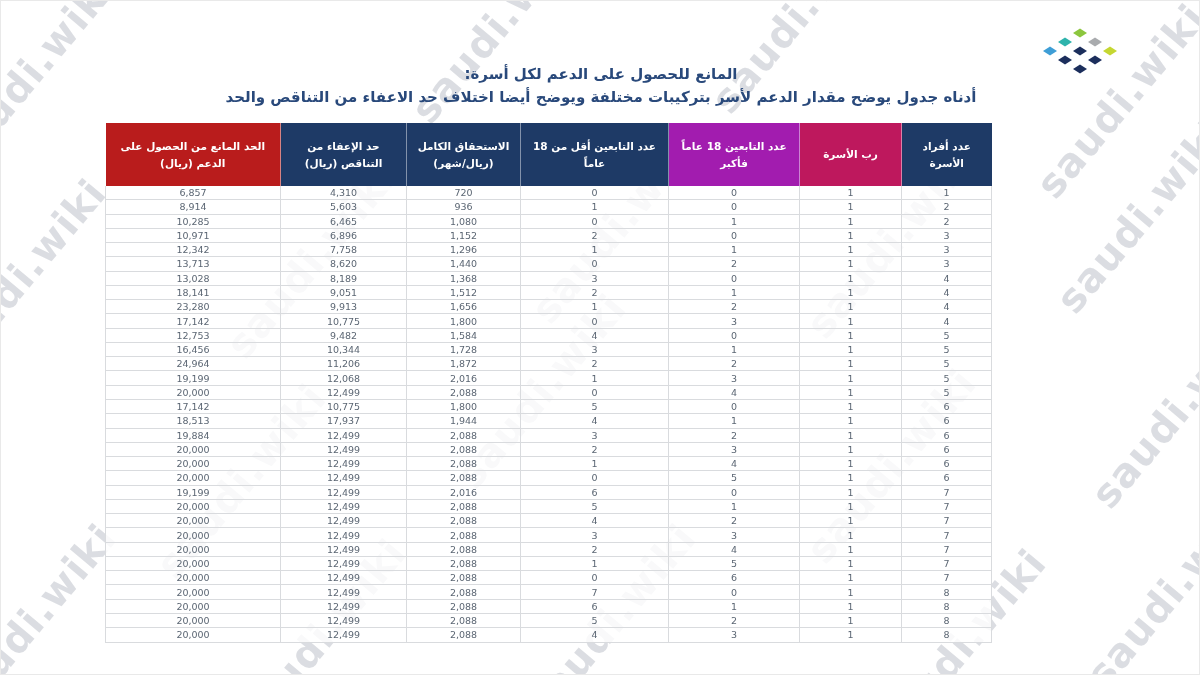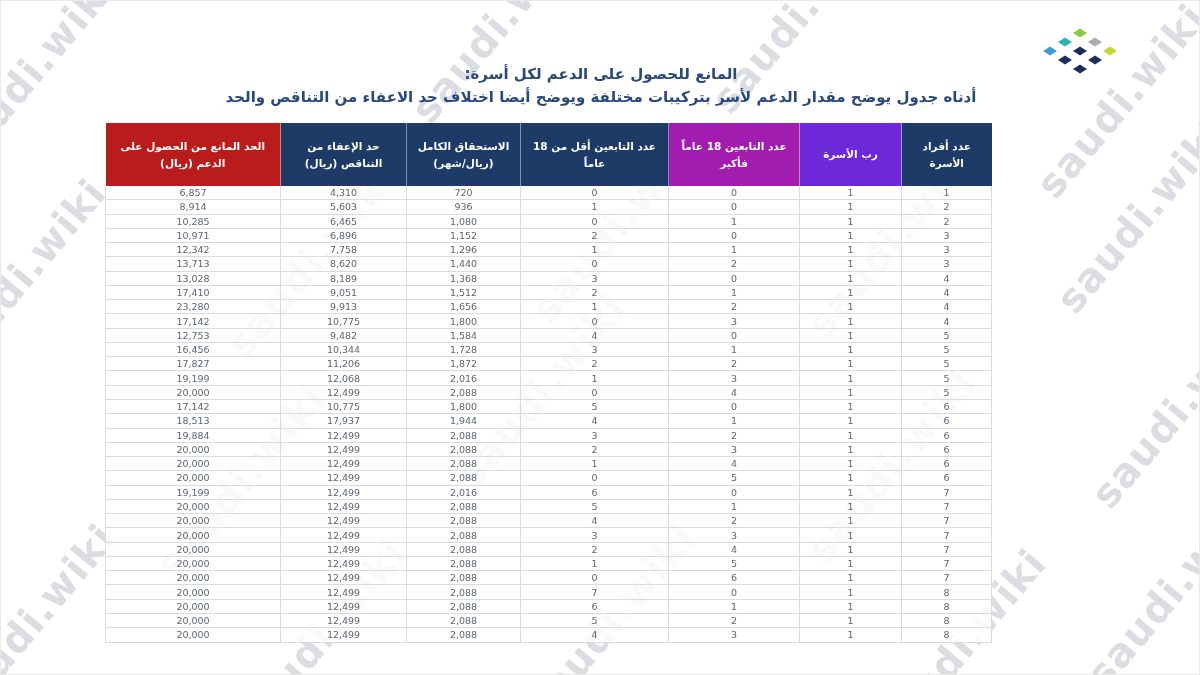--- a/index.html
+++ b/index.html
@@ -90,21 +90,21 @@
           <col style="width: 102px;">
           <col style="width: 131px;">
           <col style="width: 148px;">
           <col style="width: 114px;">
           <col style="width: 126px;">
           <col style="width: 175px;">
         </colgroup>
       <thead>
         <tr id="header-row">
             <th style="background: rgb(30, 58, 102);">عدد أفراد الأسرة</th>
-            <th style="background: #6d28d9;">رب الأسرة</th>
+            <th style="background: #be185d;">رب الأسرة</th>
             <th style="background: #a21caf;">عدد التابعين 18 عاماً فأكبر</th>
             <th style="background: rgb(30, 58, 102);">عدد التابعين أقل من 18 عاماً</th>
             <th style="background: rgb(30, 58, 102);">الاستحقاق الكامل (ريال/شهر)</th>
             <th style="background: rgb(30, 58, 102); margin-top: 32px;">حد الإعفاء من التناقص (ريال)</th>
             <th style="background: #b91c1c;">الحد المانع من الحصول على الدعم (ريال)</th>
           </tr>
       </thead>
       <tbody id="body-rows">
           <tr>
             <td style="color: rgb(91, 102, 115);">1</td>
@@ -169,21 +169,21 @@
             <td style="color: rgb(91, 102, 115);">8,189</td>
             <td style="color: rgb(91, 102, 115);">13,028</td>
           </tr>
           <tr>
             <td style="color: rgb(91, 102, 115);">4</td>
             <td style="color: rgb(91, 102, 115);">1</td>
             <td style="color: rgb(91, 102, 115);">1</td>
             <td style="color: rgb(91, 102, 115);">2</td>
             <td style="color: rgb(91, 102, 115);">1,512</td>
             <td style="color: rgb(91, 102, 115);">9,051</td>
-            <td style="color: rgb(91, 102, 115);">17,410</td>
+            <td style="color: rgb(91, 102, 115);">18,141</td>
           </tr>
           <tr>
             <td style="color: rgb(91, 102, 115);">4</td>
             <td style="color: rgb(91, 102, 115);">1</td>
             <td style="color: rgb(91, 102, 115);">2</td>
             <td style="color: rgb(91, 102, 115);">1</td>
             <td style="color: rgb(91, 102, 115);">1,656</td>
             <td style="color: rgb(91, 102, 115);">9,913</td>
             <td style="color: rgb(91, 102, 115);">23,280</td>
           </tr>
@@ -214,21 +214,21 @@
             <td style="color: rgb(91, 102, 115);">10,344</td>
             <td style="color: rgb(91, 102, 115);">16,456</td>
           </tr>
           <tr>
             <td style="color: rgb(91, 102, 115);">5</td>
             <td style="color: rgb(91, 102, 115);">1</td>
             <td style="color: rgb(91, 102, 115);">2</td>
             <td style="color: rgb(91, 102, 115);">2</td>
             <td style="color: rgb(91, 102, 115);">1,872</td>
             <td style="color: rgb(91, 102, 115);">11,206</td>
-            <td style="color: rgb(91, 102, 115);">17,827</td>
+            <td style="color: rgb(91, 102, 115);">24,964</td>
           </tr>
           <tr>
             <td style="color: rgb(91, 102, 115);">5</td>
             <td style="color: rgb(91, 102, 115);">1</td>
             <td style="color: rgb(91, 102, 115);">3</td>
             <td style="color: rgb(91, 102, 115);">1</td>
             <td style="color: rgb(91, 102, 115);">2,016</td>
             <td style="color: rgb(91, 102, 115); margin-left: 13px;">12,068</td>
             <td style="color: rgb(91, 102, 115);">19,199</td>
           </tr>

